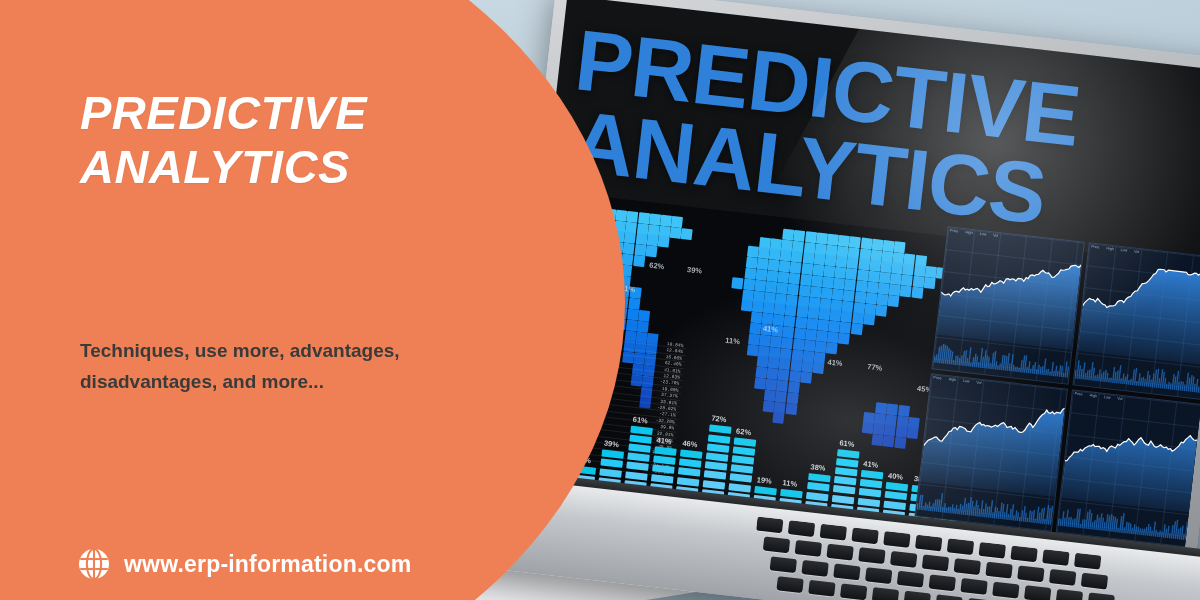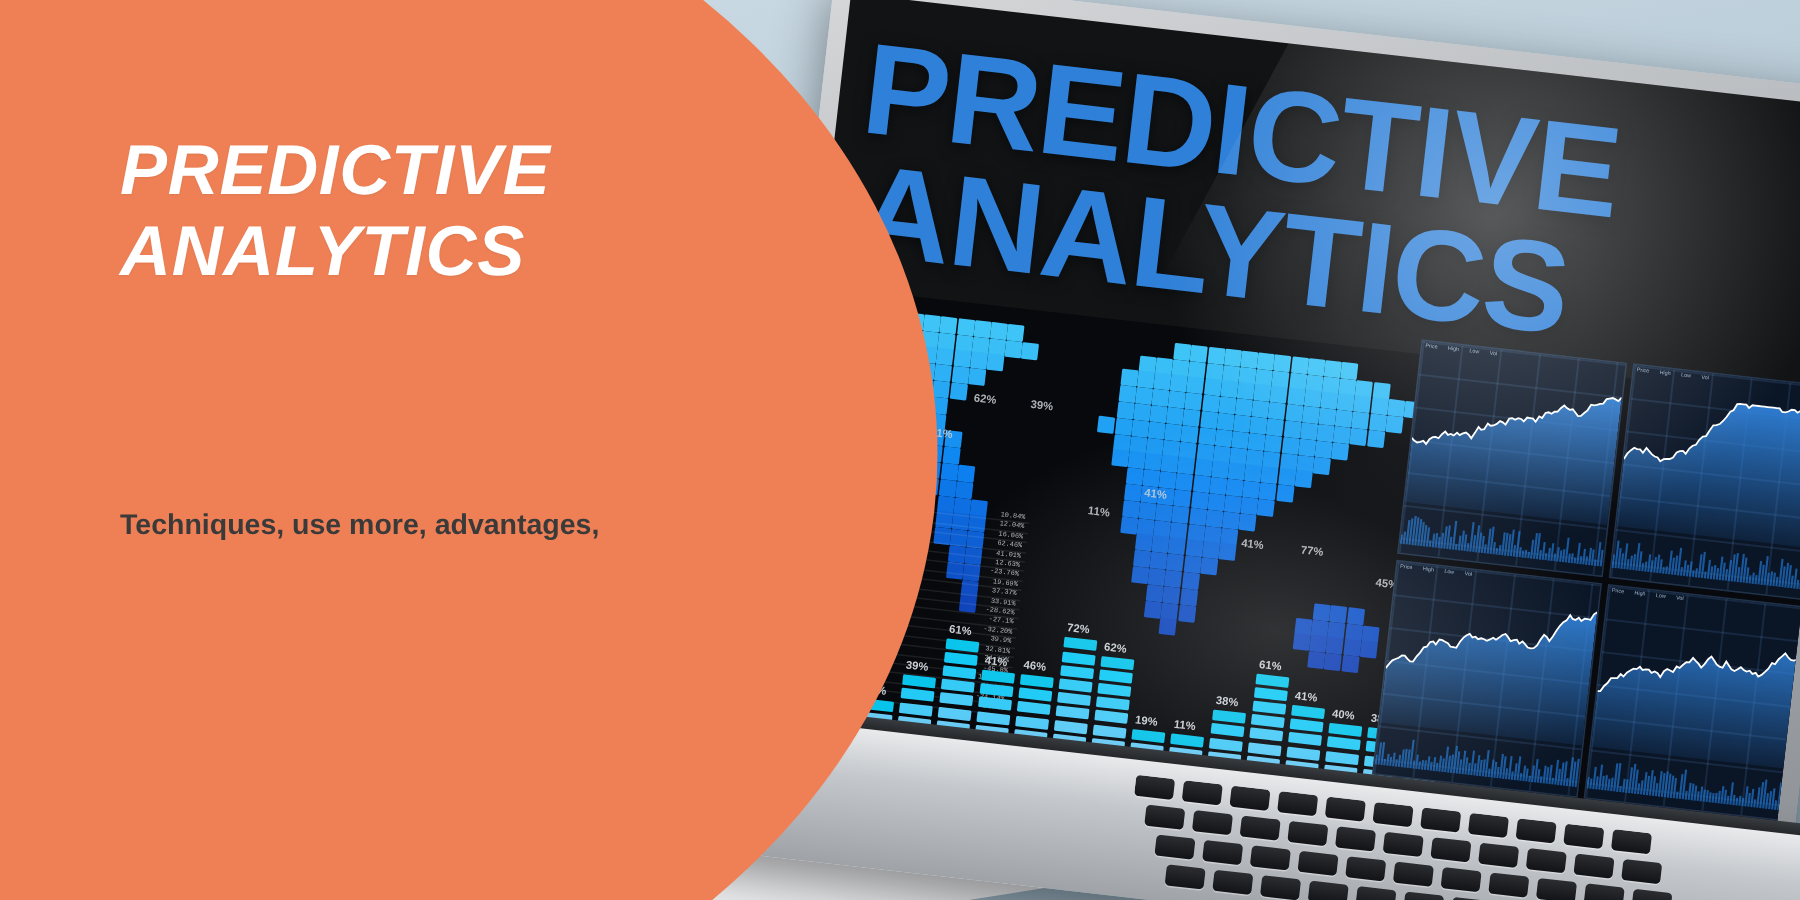--- a/index.html
+++ b/index.html
@@ -1055,16 +1055,29 @@
   <div class="blob"></div>
 
   <div class="copy">
     <div class="headline">
       <span>PREDICTIVE</span>
       <span>ANALYTICS</span>
     </div>
 
     <div class="subline">
       <div>Techniques, use more, advantages,</div>
+      <div>disadvantages, and more...</div>
     </div>
 
+    <div class="urlrow">
+      <svg class="globe" viewBox="0 0 32 32">
+        <circle cx="16" cy="16" r="15" fill="#ffffff"></circle>
+        <g fill="none" stroke="#ef8055" stroke-width="2.1">
+          <line x1="2.2" y1="11" x2="29.8" y2="11"></line>
+          <line x1="2.2" y1="21" x2="29.8" y2="21"></line>
+          <line x1="16" y1="1" x2="16" y2="31"></line>
+          <ellipse cx="16" cy="16" rx="7.2" ry="15"></ellipse>
+        </g>
+      </svg>
+      <div class="urltext">www.erp-information.com</div>
+    </div>
   </div>
 </div>
 
 </body></html>

